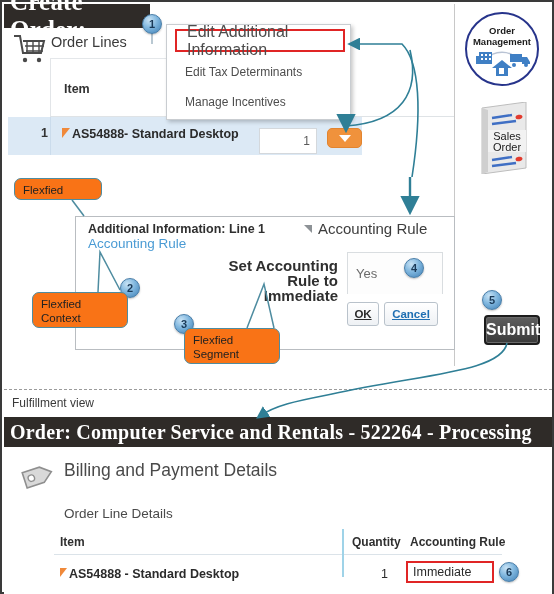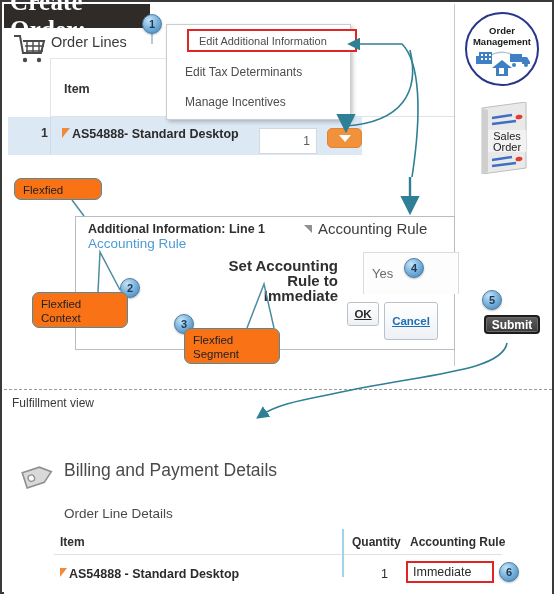--- a/index.html
+++ b/index.html
@@ -90,23 +90,23 @@
     left: 164px; top: 22px; width: 185px; height: 96px;
     background: #ffffff; border: 1px solid #c9cdd1;
     box-shadow: 2px 2px 4px rgba(0,0,0,.22);
   }
   .menu-item {
     font-size: 12px; color: #4d4d4d;
     padding: 0 0 0 18px; height: 30px;
     display: flex; align-items: center;
   }
   #menu-item-edit-additional {
-    position:absolute; left:20px; top:4px; width:170px; height:23px;
+    position:absolute; left:8px; top:4px; width:170px; height:23px;
     border: 2px solid #e02525;
-    font-size: 11px; color:#4d4d4d;
+    font-size: 16px; color:#4d4d4d;
     display:flex; align-items:center; padding-left: 10px;
     background:#fff;
   }
 
   
   #flex-dialog {
     left: 73px; top: 214px; width: 380px; height: 134px;
     background:#fff; border:1px solid #b9bdc1;
   }
   #addl-info-title {
@@ -129,31 +129,31 @@
   }
   #set-acct-label {
     left: 216px; top: 256px; width: 120px;
     text-align: right;
     font-size: 15px; font-weight: 700; color:#2f2f2f; line-height: 15px;
   }
   #yes-field {
     left: 345px; top: 250px; width: 96px; height: 42px;
     background:#fdfdfd; border:1px solid #d9dde0; border-bottom:none;
     font-size: 13px; color:#6b6b6b;
-    display:flex; align-items:center; padding-left:8px;margin-left:16px;
+    display:flex; align-items:center; padding-left:8px;
   }
   #btn-row { left: 345px; top: 300px; width: 96px; height: 24px; display:flex; gap:5px; }
   .dlg-btn {
     border:1px solid #b9c2cb; border-radius:3px;
     background: linear-gradient(#ffffff,#eef1f4);
     font-size: 11.5px; font-weight:700; color:#2b2b2b;
     display:flex; align-items:center; justify-content:center;text-decoration:underline;
   }
   #ok-button { width:32px; height:24px; }
-  #cancel-button { width:54px; height:38px; color:#1f6fb2; font-weight:700; }
+  #cancel-button { width:54px; height:24px; color:#1f6fb2; font-weight:700; }
   .u { text-decoration: underline; }
 
   
   .bubble {
     position:absolute;
     border: 1.5px solid #4e8ca0;
     border-radius: 7px;
     background: #f97316;
     color: #222;
     font-size: 11.5px;
@@ -181,25 +181,25 @@
   #marker-4 { left: 402px; top: 256px; }
   #marker-5 { left: 480px; top: 288px; }
   #marker-6 { left: 497px; top: 560px; }
   .marker-stem {
     position:absolute; width:2px; background:#b9c8d2;
   }
   #marker-1-stem { left:149px; top:30px; height:12px; }
 
   
   #submit-button {
-    left: 482px; top: 313px; width: 56px; height: 19px;
+    left: 482px; top: 313px; width: 56px; height: 30px;
     background: linear-gradient(#5f5f5f, #3a3a3a);
     border: 2px solid #1c1c1c; border-radius: 4px;
-    color:#ffffff; font-size: 12px; font-weight:700;
-    display:flex; align-items:center; justify-content:center;
+    color:#ffffff; font-size: 16px; font-weight:700;
+    display:flex; align-items:center; 
     box-shadow: inset 0 0 0 1px #6b6b6b;
   }
 
   
   #create-view-row {
     left: 2px; top: 364px; width: 548px; height: 22px;
     font-size: 12px; color:#3a3a3a; display:flex; align-items:center; padding-left:8px;
   }
   #view-divider {
     left: 2px; top: 387px; width: 548px; height: 0;
@@ -373,20 +373,23 @@
 
   <div class="abs" id="submit-button">
     <span>Submit</span>
   </div>
 
   <div class="abs" id="view-divider"></div>
   <div class="abs" id="fulfillment-view-row">
     <span>Fulfillment view</span>
   </div>
 
+  <div class="abs dark-banner" id="order-banner">
+    <span>Order: Computer Service and Rentals - 522264 - Processing</span>
+  </div>
 
   <div class="abs" id="bottom-panel"></div>
 
   <svg class="abs" id="tag-icon" viewBox="0 0 36 32">
     <g transform="rotate(-18 18 16)">
       <path d="M4 8 h18 l10 8 -10 8 H4 z" fill="#d9d9d9" stroke="#8f8f8f" stroke-width="1.6"></path>
       <circle cx="11" cy="16" r="3.2" fill="#ffffff" stroke="#8f8f8f" stroke-width="1.4"></circle>
     </g>
   </svg>
 

